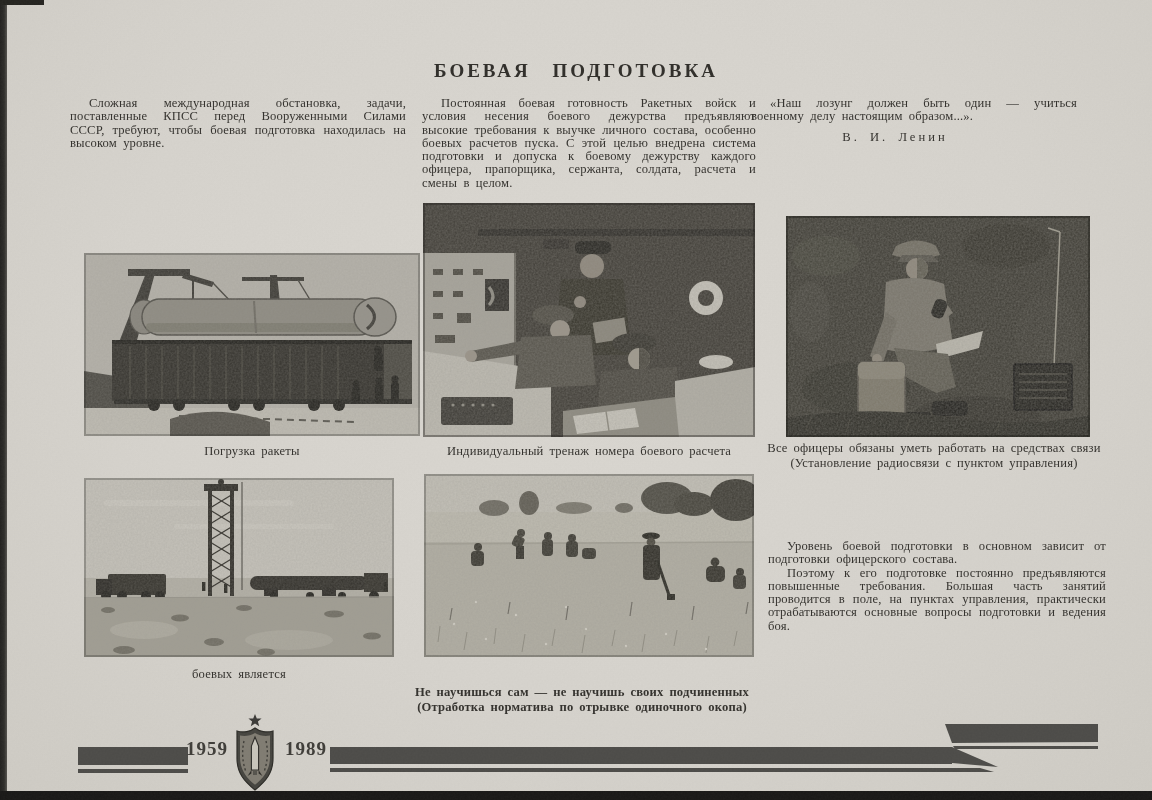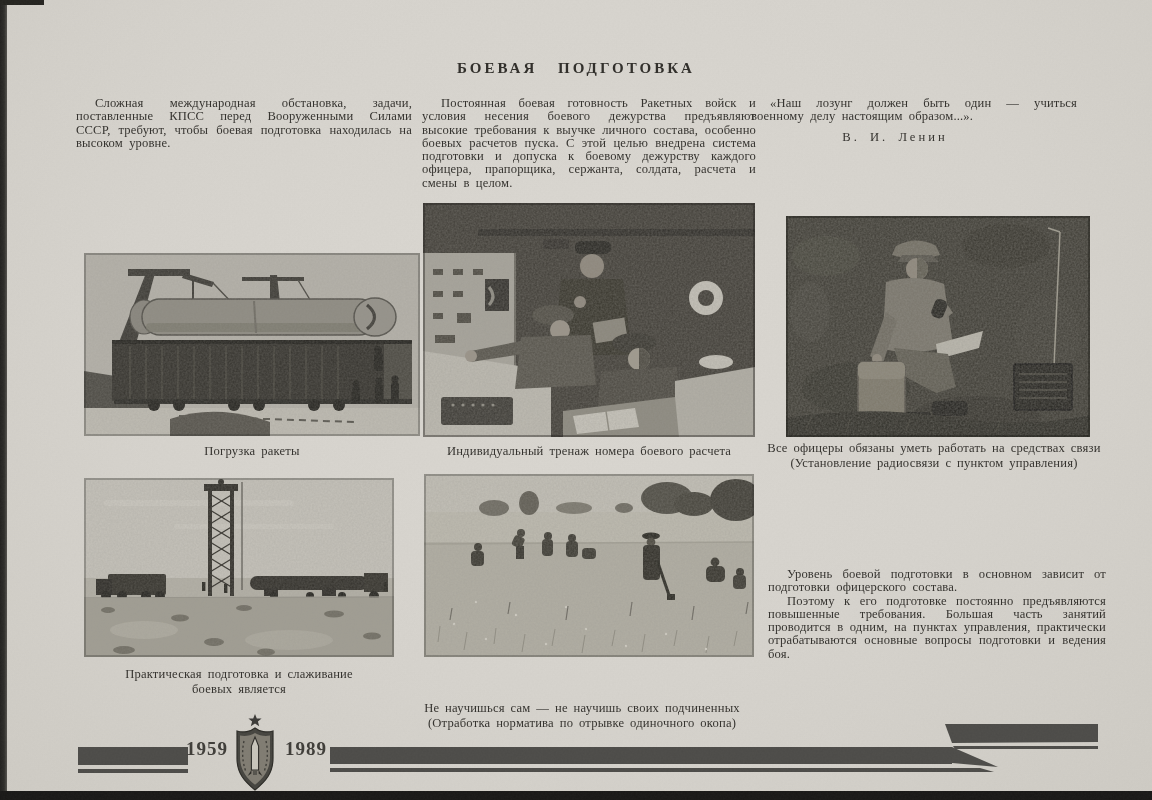--- a/index.html
+++ b/index.html
@@ -4,21 +4,21 @@
 <style>
   html,body{margin:0;padding:0;background:#9a9892;}
   .page{
     position:relative;width:1152px;height:800px;overflow:hidden;
     background:radial-gradient(ellipse at 50% 38%, #dbd8d2 0%, #d7d4ce 55%, #cfccc5 100%);
     font-family:"Liberation Serif", serif;color:#34322e;
   }
   .abs{position:absolute;}
   .page-title{
     left:0;top:60px;width:1152px;text-align:center;
-    font-size:15px;font-weight:bold;letter-spacing:3px;word-spacing:14px;
+    font-size:19px;font-weight:bold;letter-spacing:3px;word-spacing:14px;
     color:#2f2d29;white-space:nowrap;
   }
   .bodytext{font-size:12.6px;line-height:13.3px;text-align:justify;
     word-spacing:3px;letter-spacing:0.15px;color:#33312d;}
   .bodytext p{margin:0;text-indent:19px;}
   .quote-attr{font-size:12.6px;letter-spacing:3px;word-spacing:4px;
     text-align:center;color:#33312d;}
   .caption{font-size:12.6px;letter-spacing:0.2px;word-spacing:2.5px;
     text-align:center;color:#33312d;line-height:15px;}
   .caption div{white-space:nowrap;}
@@ -48,21 +48,21 @@
       <feTurbulence type="fractalNoise" baseFrequency="0.55" numOctaves="2" stitchTiles="stitch"></feTurbulence>
       <feColorMatrix type="matrix" values="0 0 0 0 0.33  0 0 0 0 0.32  0 0 0 0 0.29  0 0 0 0.9 0"></feColorMatrix>
     </filter>
   </defs>
 </svg>
 
 <div class="page">
 
   <div class="abs page-title">БОЕВАЯ  ПОДГОТОВКА</div>
 
-  <div class="abs bodytext" style="left:76px;top:97px;width:336px;">
+  <div class="abs bodytext" style="left:70px;top:97px;width:336px;">
     <p>Сложная международная обстановка, задачи, поставленные КПСС перед Вооруженными Силами СССР, требуют, чтобы боевая подготовка находилась на высоком уровне.</p>
   </div>
 
   <div class="abs bodytext" style="left:422px;top:97px;width:334px;">
     <p>Постоянная боевая готовность Ракетных войск и условия несения боевого дежурства предъявляют высокие требования к выучке личного состава, особенно боевых расчетов пуска. С этой целью внедрена система подготовки и допуска к боевому дежурству каждого офицера, прапорщика, сержанта, солдата, расчета и смены в целом.</p>
   </div>
 
   <div class="abs" style="left:751px;top:97px;width:326px;">
     <div class="bodytext">
       <p>«Наш лозунг должен быть один — учиться военному делу настоящим образом...».</p>
@@ -397,30 +397,29 @@
         <circle cx="242" cy="160" r="1.2"></circle>
           <circle cx="282" cy="175" r="1.2"></circle>
           <circle cx="52" cy="128" r="1.2"></circle>
         <circle cx="142" cy="133" r="1.2"></circle>
       </g>
       <rect width="330" height="183" filter="url(#grain)" opacity="0.4"></rect>
       <rect x="1" y="1" width="328" height="181" fill="none" stroke="#2b2a27" stroke-opacity="0.3" stroke-width="2"></rect>
     </svg>
   </div>
 
-  <div class="abs bodytext" style="left:768px;top:568px;width:338px;">
+  <div class="abs bodytext" style="left:768px;top:540px;width:338px;">
     <p>Уровень боевой подготовки в основном зависит от подготовки офицерского состава.</p>
-    <p>Поэтому к его подготовке постоянно предъявляются повышенные требования. Большая часть занятий проводится в одним, на пунктах управления, практически отрабатываются основные вопросы подготовки и ведения боя.</p>
+    <p>Поэтому к его подготовке постоянно предъявляются повышенные требования. Большая часть занятий проводится в поле, на пунктах управления, практически отрабатываются основные вопросы подготовки и ведения боя.</p>
   </div>
 
   <div class="abs caption" style="left:84px;top:667px;width:310px;">
-    <div>Практическая подготовка и слаживание</div>
     <div>боевых  является</div>
   </div>
-  <div class="abs caption" style="left:406px;top:701px;width:352px;">
+  <div class="abs caption" style="left:406px;top:685px;width:352px;font-weight:bold;">
     <div>Не научишься сам — не научишь своих подчиненных</div>
     <div>(Отработка норматива по отрывке одиночного окопа)</div>
   </div>
 
   <div class="abs" style="left:78px;top:747px;width:110px;height:18px;background:#4c4b48;"></div>
   <div class="abs" style="left:78px;top:769px;width:110px;height:4px;background:#4c4b48;"></div>
 
   <div class="abs year" style="left:158px;top:738px;width:70px;text-align:right;">1959</div>
 
   <div class="abs" style="left:230px;top:712px;width:50px;height:84px;">

